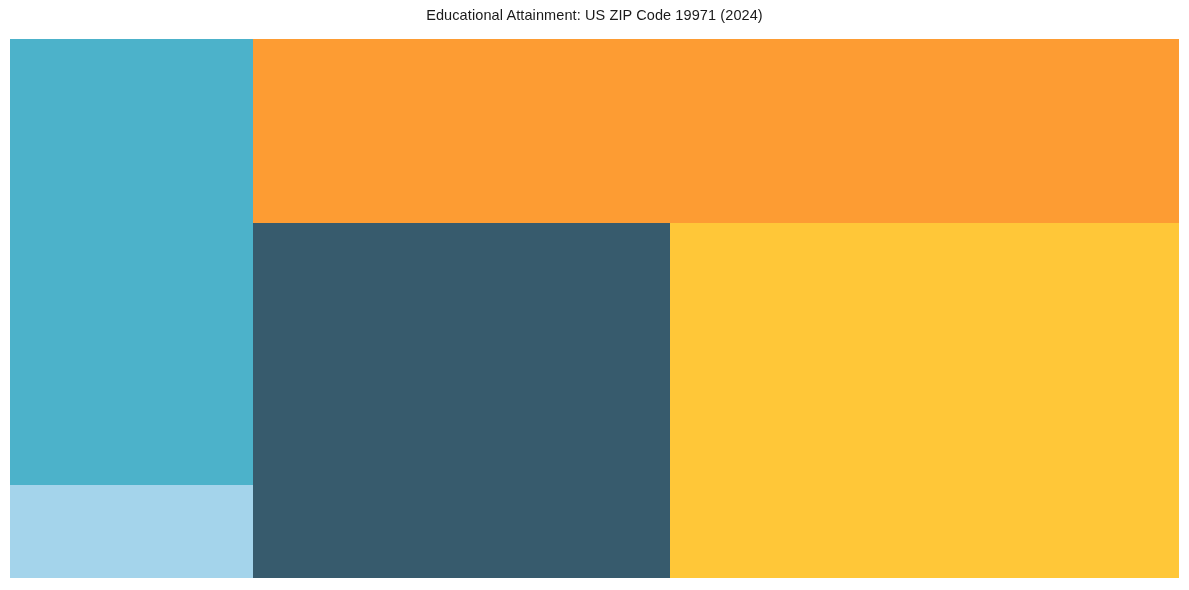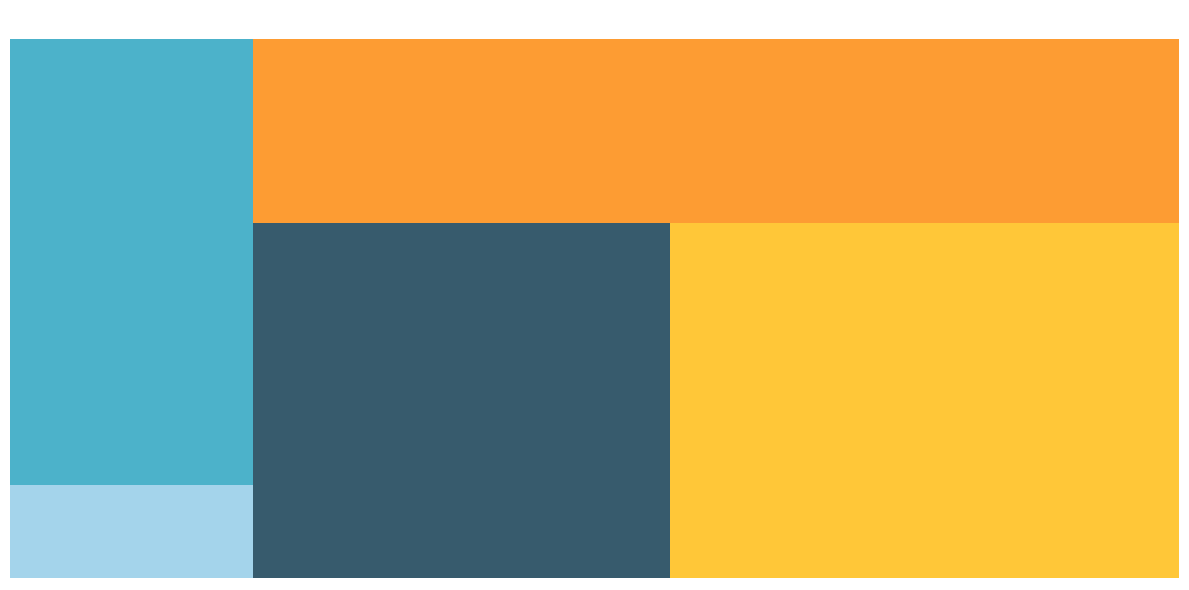--- a/index.html
+++ b/index.html
@@ -44,20 +44,21 @@
     position: absolute;
     box-sizing: border-box;
     overflow: hidden;
   }
 </style>
 </head>
 <body>
 
 <div id="figure" style="background: rgb(255, 255, 255);">
 
+  <div id="chart-title" style="color: rgb(26, 26, 26);">Educational Attainment: US ZIP Code 19971 (2024)</div>
 
   <div id="treemap" style="left: 10px; top: 39px; width: 1169px; height: 539px;">
 
     <div class="tile" title="Graduate or professional degree: 17.2%" style="left: 0px; top: 0px; width: 243px; height: 446px; background: rgb(76, 178, 202);">
       
     </div>
 
     <div class="tile" title="Less than high school: 3.6%" style="left: 0px; top: 446px; width: 243px; height: 93px; background: rgb(164, 212, 235);">
       
     </div>

